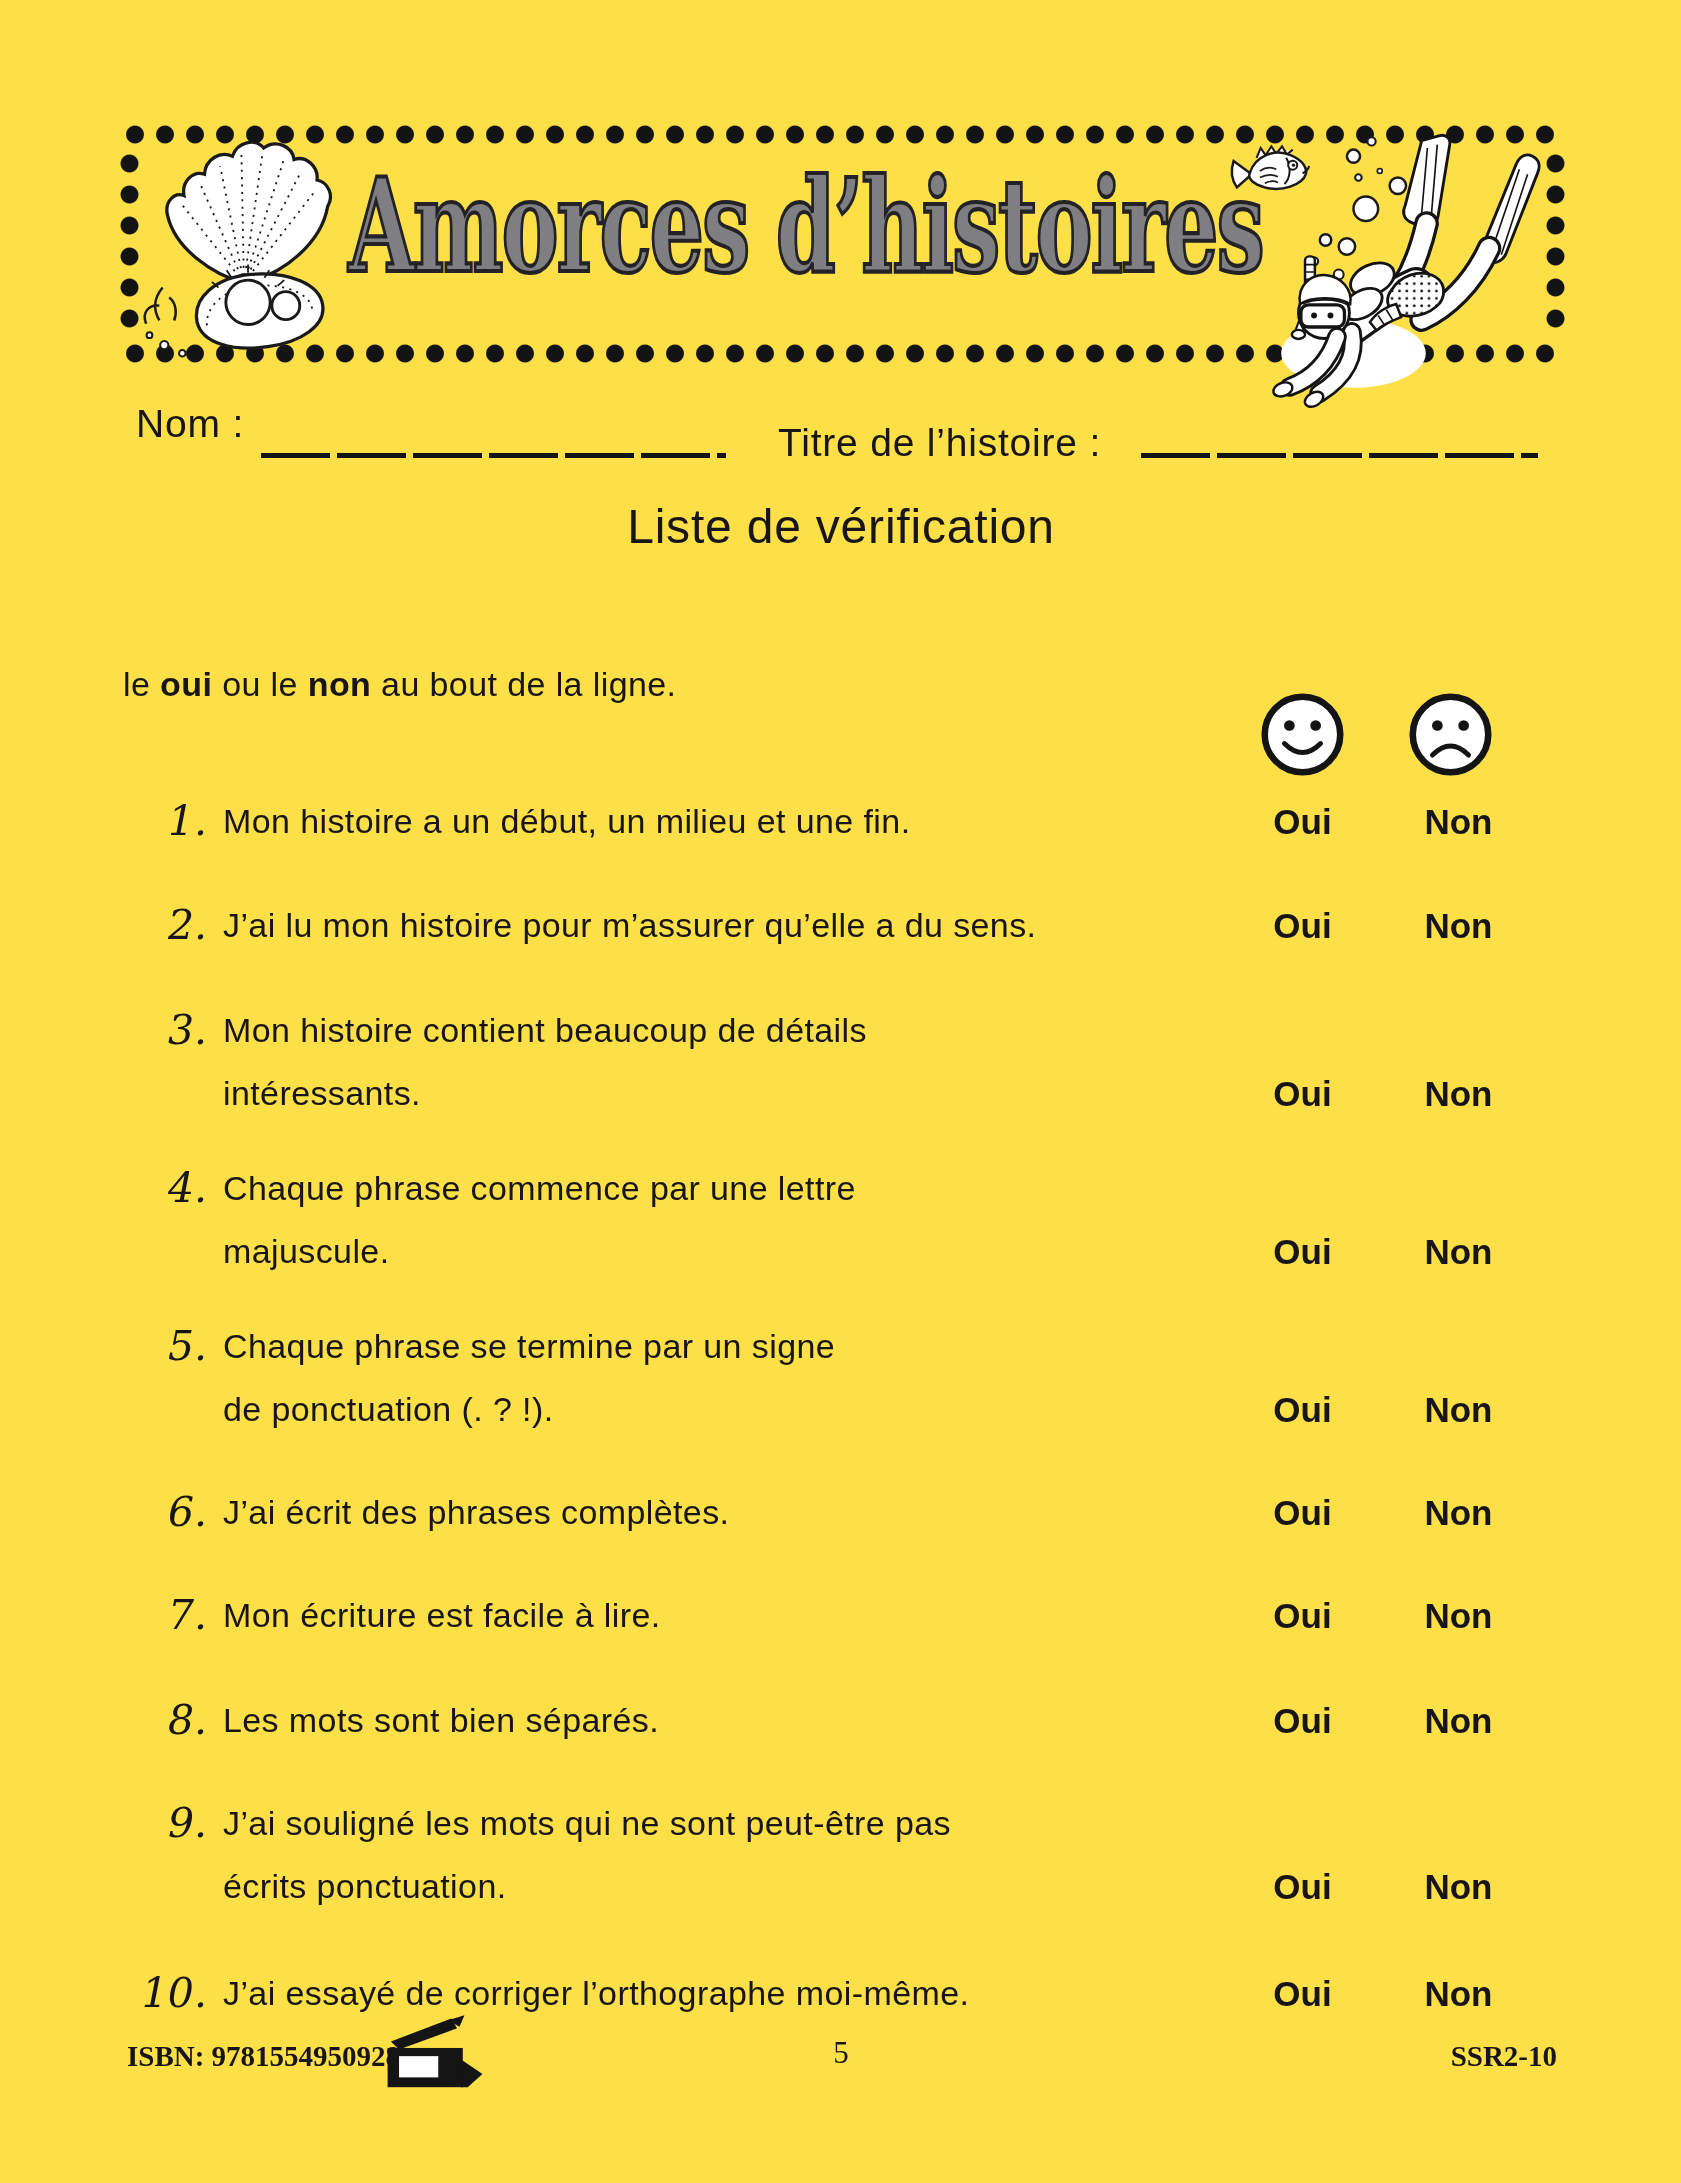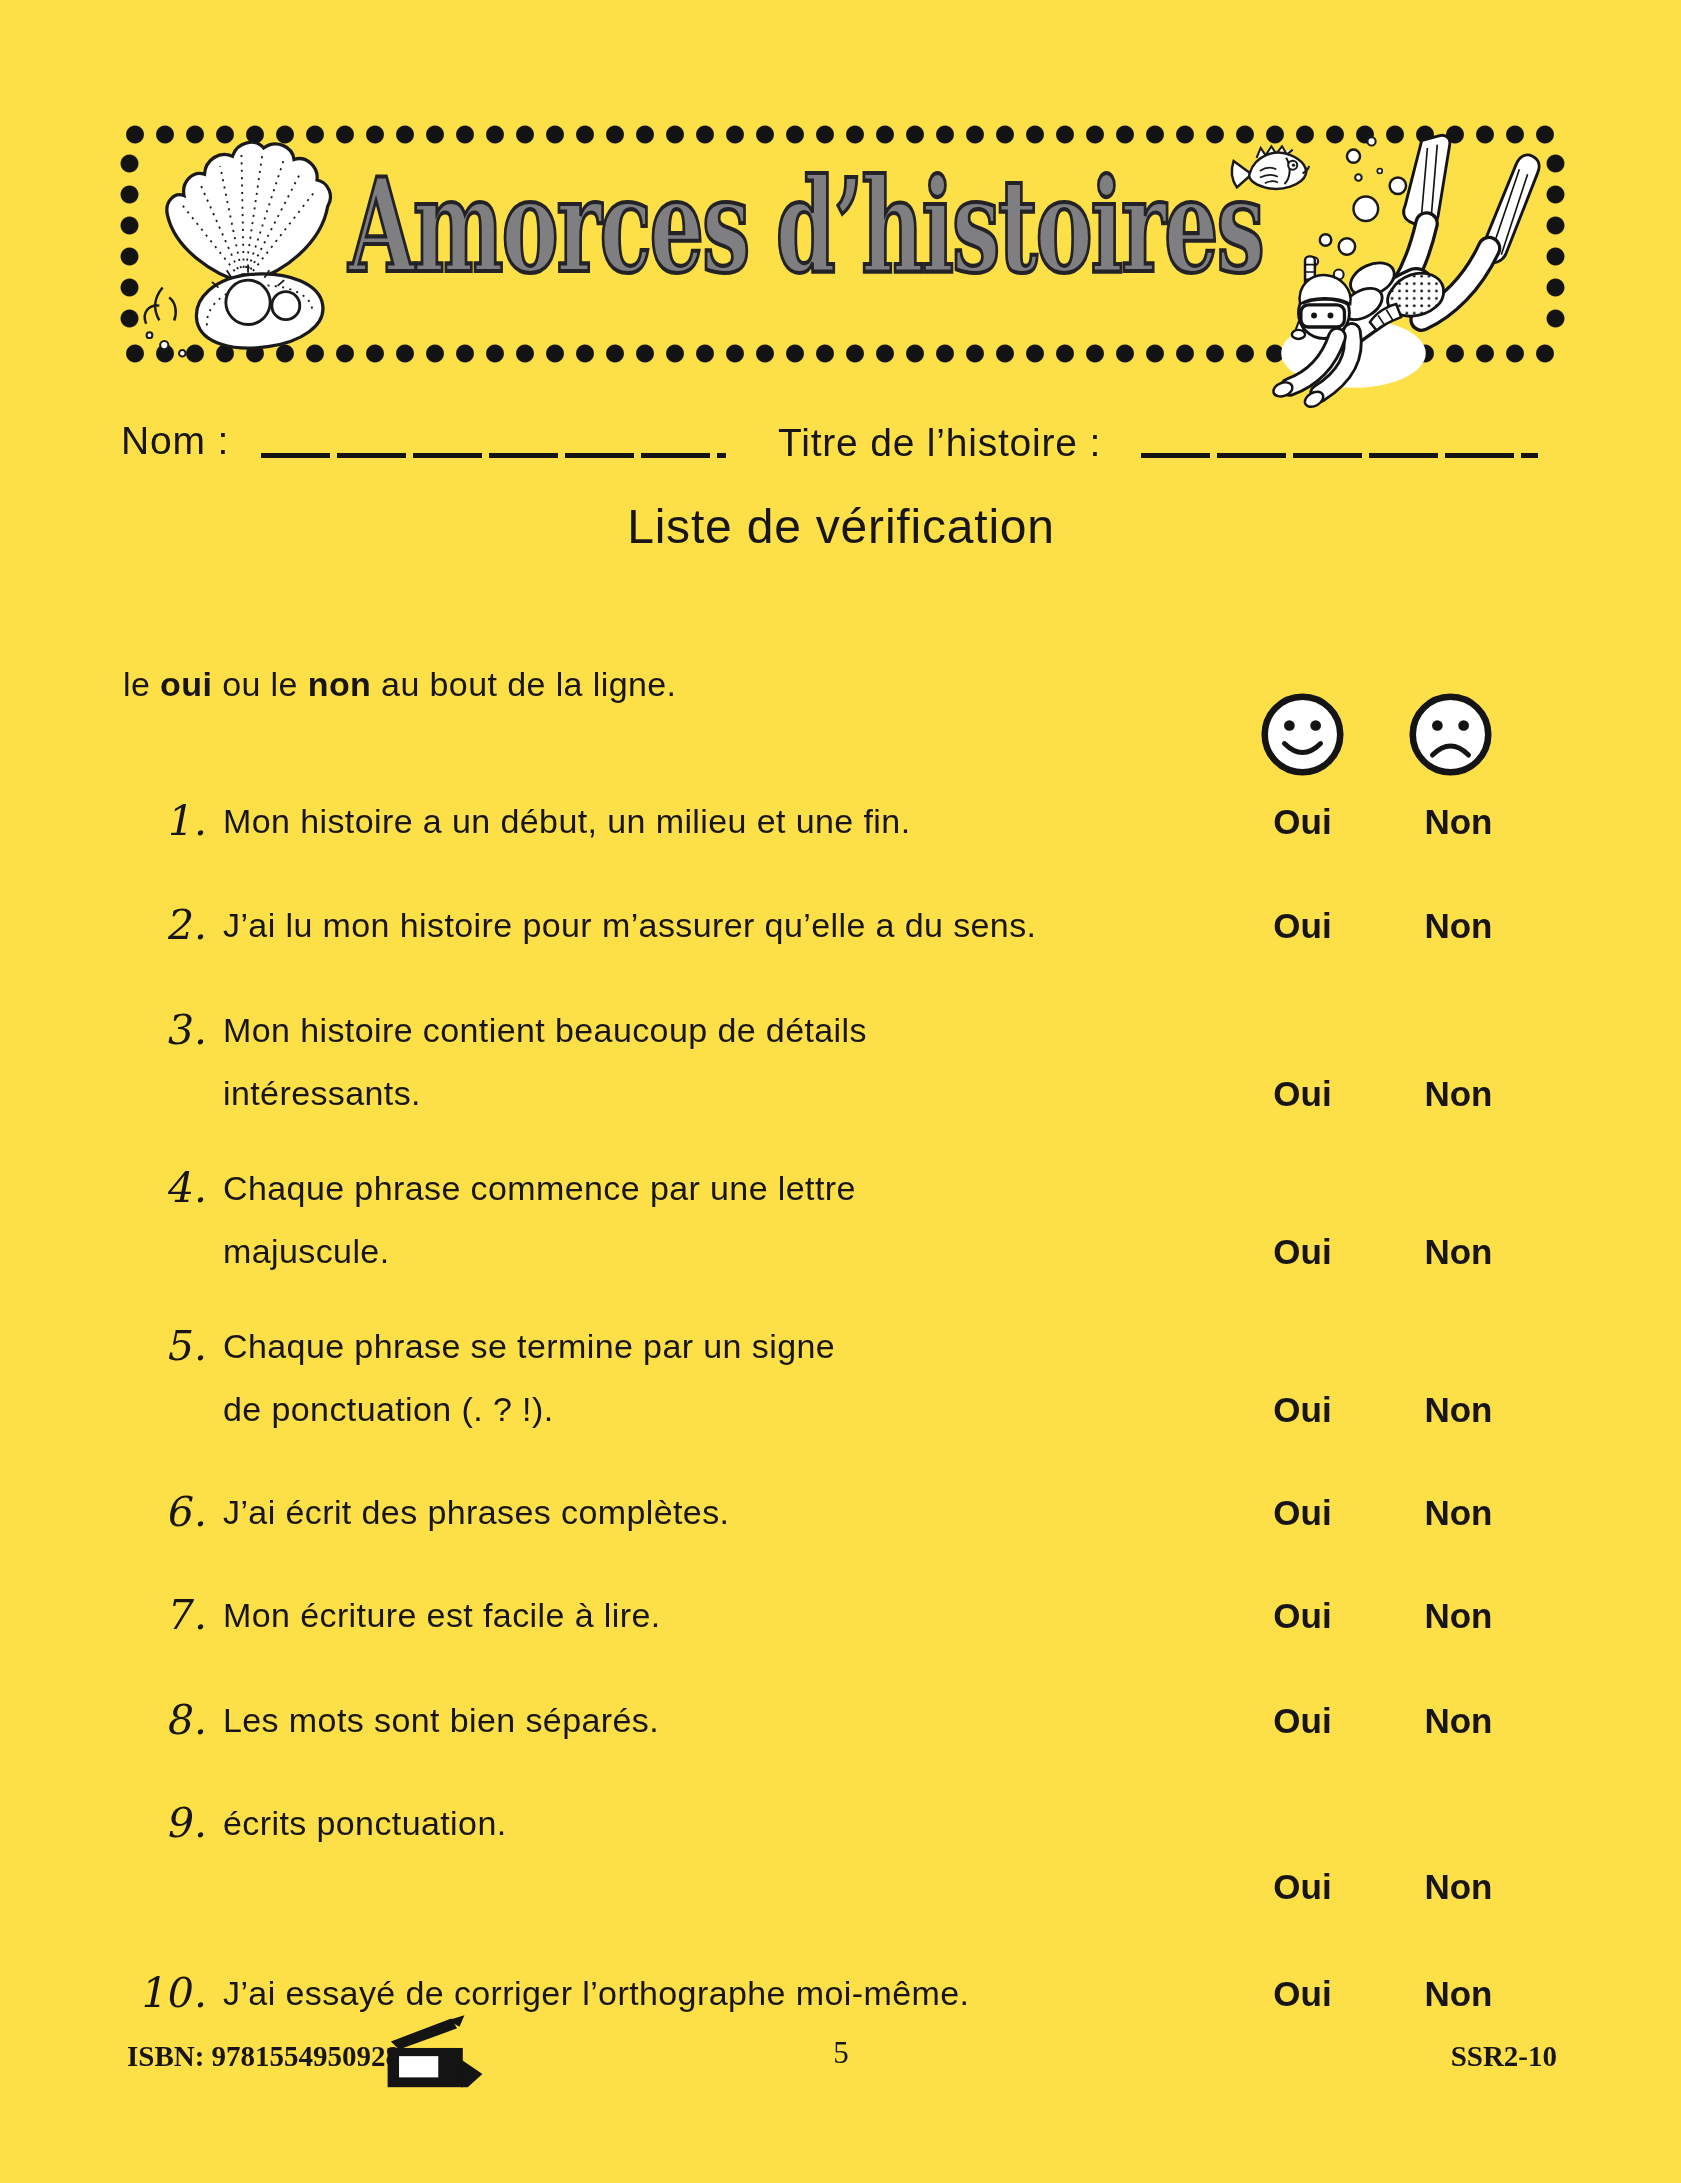--- a/index.html
+++ b/index.html
@@ -23,21 +23,21 @@
   
   .banner-title{
     position:absolute; left:0; top:159px; width:1611px; text-align:center; z-index:3;
     font-family:"DejaVu Serif", serif; font-weight:700; font-size:130px; line-height:133px;
     color:#7f7f81; -webkit-text-stroke:4.1px #232226; letter-spacing:-3.3px;
     transform:scaleX(0.66); transform-origin:50% 50%; white-space:nowrap;
   }
   .art{position:absolute; left:0; top:0; width:1682px; height:608px; z-index:2; pointer-events:none;}
   
   .field-label{position:absolute; top:402px; font-size:39px; letter-spacing:0.8px;}
-  .name-label{left:121px;margin-top:17px;}
+  .name-label{left:136px;}
   .story-label{left:778px;margin-top:19px;}
   .write-line{position:absolute; top:453px; height:5px;
     background-image:repeating-linear-gradient(90deg,#131313 0 69px, rgba(0,0,0,0) 69px 76px);}
   .name-line{left:261px; width:465px;}
   .story-line{left:1141px; width:397px;}
   
   .heading{position:absolute; left:0; top:499px; width:1682px; text-align:center;
     font-size:48px; letter-spacing:0.8px;}
   
   .instr{position:absolute; left:123px; font-size:34px; line-height:43px; letter-spacing:0.4px; white-space:pre;}
@@ -293,20 +293,21 @@
     <div class="itext">
         <div>Les mots sont bien séparés.</div>
       </div>
     <span class="opt oui" style="top:0">Oui</span>
     <span class="opt non" style="top:0">Non</span>
   </div>
 
   <div class="row" style="top:1792px">
     <div class="num">9.</div>
     <div class="itext">
+      <div>J’ai souligné les mots qui ne sont peut-être pas</div>
       <div>écrits ponctuation.</div>
     </div>
     <span class="opt oui" style="top:63px">Oui</span>
     <span class="opt non" style="top:63px">Non</span>
   </div>
 
   <div class="row" style="top:1962px">
     <div class="num">10.</div>
     <div class="itext">
         <div>J’ai essayé de corriger l’orthographe moi-même.</div>

